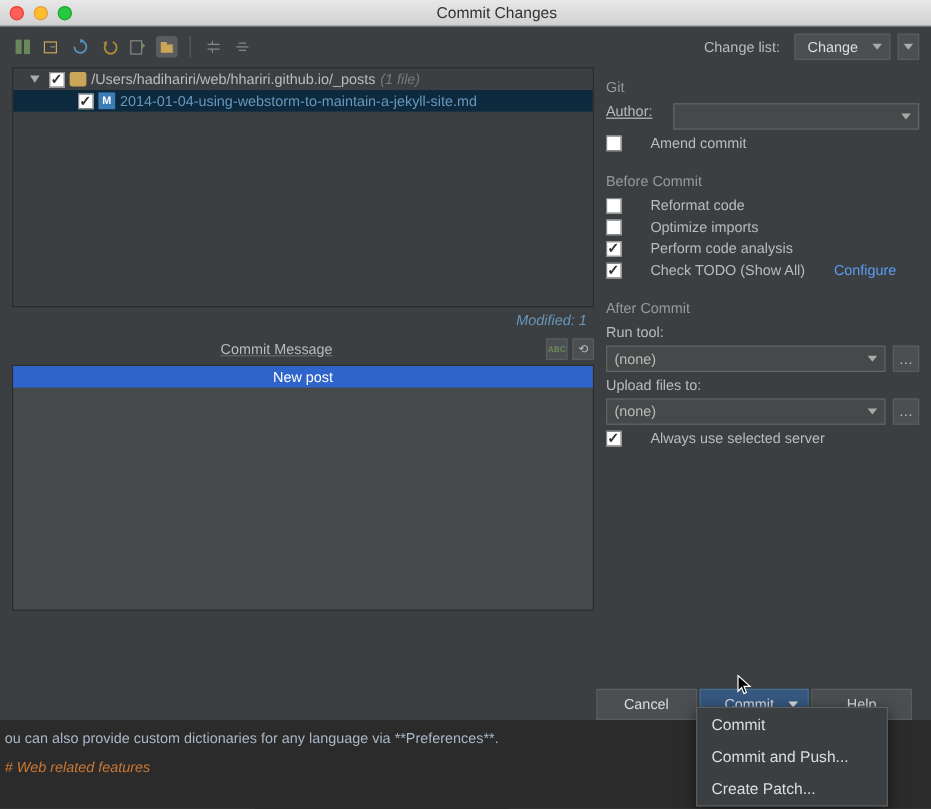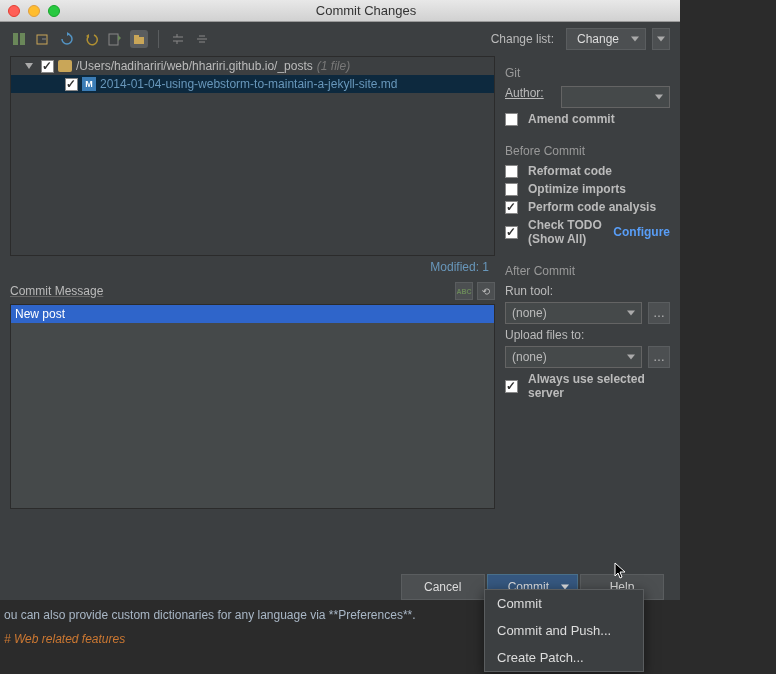--- a/index.html
+++ b/index.html
@@ -1,65 +1,65 @@
 <!DOCTYPE html>
 <html><head>
 <meta charset="utf-8">
 <style>
 * { margin: 0; padding: 0; box-sizing: border-box; font-family: "Lucida Grande", Arial, sans-serif; font-size: 12px; }
 body { background: #2b2b2b; width: 776px; height: 674px; overflow: hidden; position: relative; }
-.window { position: absolute; top: 0; left: 0; width: 680px; height: 674px; background: #e5e5e5; }
+.window { position: absolute; top: 0; left: 0; width: 776px; height: 674px; background: #e5e5e5; }
 .titlebar { height: 22px; background: linear-gradient(#e8e8e8, #d1d1d1); display: flex; align-items: center; padding: 0 8px; border-bottom: 1px solid #999; }
 .traffic { display: flex; gap: 8px; }
 .tlight { width: 12px; height: 12px; border-radius: 50%; }
 .tl-red { background: #ff5f57; border: 1px solid #e33e32; }
 .tl-yellow { background: #ffbd2e; border: 1px solid #e09e3e; }
 .tl-green { background: #28c940; border: 1px solid #17a52b; }
 .title { flex: 1; text-align: center; color: #333; font-size: 13px; }
 .dialog-body { position: absolute; top: 22px; left: 0; right: 0; bottom: 0; background: #3c3f41; color: #bbbbbb; }
 .toolbar-row { display: flex; align-items: center; padding: 6px 10px; gap: 6px; }
 .toolbar-icons { display: flex; gap: 6px; align-items: center; }
 .tb-icon { width: 18px; height: 18px; display: flex; align-items: center; justify-content: center; color: #888; cursor: pointer; }
 .tb-icon.active { background: #5a5d5f; border-radius: 3px; }
 .spacer { flex: 1; }
 .changelist-label { color: #bbb; margin-right: 6px; }
 .dropdown-btn { background: #4c4f51; border: 1px solid #5a5d5f; color: #ddd; padding: 3px 24px 3px 10px; position: relative; cursor: pointer; min-width: 80px; text-align: left; }
 .dropdown-btn::after { content: ""; position: absolute; right: 6px; top: 50%; transform: translateY(-50%); border-left: 4px solid transparent; border-right: 4px solid transparent; border-top: 5px solid #aaa; }
 .dropdown-arrow-btn { background: #4c4f51; border: 1px solid #5a5d5f; width: 18px; height: 22px; position: relative; cursor: pointer; }
 .dropdown-arrow-btn::after { content: ""; position: absolute; left: 50%; top: 50%; transform: translate(-50%,-50%); border-left: 4px solid transparent; border-right: 4px solid transparent; border-top: 5px solid #aaa; }
 .main-split { display: flex; padding: 0 10px; gap: 10px; }
-.left-col { width: 485px; display: flex; flex-direction: column; }
+.left-col { width: 485px; display: flex; flex-direction: column; text-align: center; }
 .right-col { flex: 1; padding-top: 4px; }
 .tree-area { background: #3c3f41; border: 1px solid #2b2b2b; height: 200px; overflow: auto; color: #bbb; }
 .tree-row { display: flex; align-items: center; padding: 2px 6px; gap: 4px; white-space: nowrap; }
 .tree-row.sel { background: #0d293e; }
 .tree-row.indent1 { padding-left: 14px; }
 .tree-row.indent2 { padding-left: 54px; }
 .chk { width: 13px; height: 13px; background: #fff; border: 1px solid #888; position: relative; cursor: pointer; flex-shrink: 0; }
 .chk.checked::after { content: "✓"; position: absolute; top: -2px; left: 0px; font-size: 12px; color: #333; font-weight: bold; }
 .folder-ico { width: 14px; height: 12px; background: #c9a658; border-radius: 2px; flex-shrink: 0; }
 .file-ico { width: 14px; height: 14px; background: #3b7cb5; color: #fff; font-size: 9px; display: flex; align-items: center; justify-content: center; font-weight: bold; flex-shrink: 0; }
 .path-text { color: #bbbbbb; }
 .path-hint { color: #787878; font-style: italic; }
 .file-name { color: #6897bb; }
-.status-row { display: flex; justify-content: flex-end; padding: 4px 6px; color: #6897bb; font-size: 12px; }
+.status-row { display: flex; justify-content: flex-end; padding: 4px 6px; color: #6897bb; font-size: 12px; font-style: italic; }
 .commit-msg-row { display: flex; align-items: center; padding: 4px 0; gap: 4px; }
 .commit-msg-label { color: #bbb; flex: 1; text-decoration: underline; text-decoration-color: #666; }
 .small-icon { width: 18px; height: 18px; border: 1px solid #5a5d5f; background: #4c4f51; display: flex; align-items: center; justify-content: center; cursor: pointer; font-size: 10px; }
 .msg-area { background: #45494a; border: 1px solid #2b2b2b; height: 205px; color: #fff; }
 .msg-text-sel { background: #2f65ca; color: #fff; padding: 2px 4px; display: block; }
 .details-row { display: flex; align-items: center; padding: 6px 0; gap: 4px; color: #bbb; cursor: pointer; }
 .details-arrow { border-left: 4px solid transparent; border-right: 4px solid transparent; border-top: 6px solid #aaa; }
 .section-title { color: #999; margin: 6px 0 6px 0; font-size: 12px; }
 .form-row { display: flex; align-items: flex-start; gap: 6px; margin: 4px 0; }
 .form-label { color: #bbb; min-width: 50px; }
 .author-label { text-decoration: underline; }
 .select-field { flex: 1; background: #45494a; border: 1px solid #646464; height: 22px; position: relative; cursor: pointer; color: #bbb; padding: 3px 6px; }
 .select-field::after { content: ""; position: absolute; right: 6px; top: 50%; transform: translateY(-50%); border-left: 4px solid transparent; border-right: 4px solid transparent; border-top: 5px solid #aaa; }
-.chk-row { display: flex; align-items: center; gap: 10px; margin: 4px 0; color: #bbb; font-weight: bold; }
+.chk-row { display: flex; align-items: center; gap: 24px; margin: 4px 0; color: #bbb; }
 .link { color: #589df6; cursor: pointer; }
 .sq-btn { width: 22px; height: 22px; background: #4c4f51; border: 1px solid #5a5d5f; color: #bbb; cursor: pointer; font-size: 12px; }
 .button-row { position: absolute; bottom: 74px; right: 16px; display: flex; gap: 2px; }
 .btn { background: #4c4f51; border: 1px solid #5a5d5f; color: #ddd; padding: 5px 20px; cursor: pointer; min-width: 84px; text-align: center; }
 .btn.primary { background: #365880; border-color: #4a708b; }
 .btn.with-arrow { position: relative; padding-right: 28px; }
 .btn.with-arrow::after { content: ""; position: absolute; right: 8px; top: 50%; transform: translateY(-50%); border-left: 4px solid transparent; border-right: 4px solid transparent; border-top: 5px solid #ddd; }
 .editor-bg { position: absolute; left: 0; right: 0; bottom: 0; height: 74px; background: #2b2b2b; color: #a9b7c6; font-family: Menlo, monospace; font-size: 13px; padding: 8px 4px; }
 .editor-bg .kw { color: #cc7832; font-style: italic; }
 .editor-bg .comment { color: #a9b7c6; }

